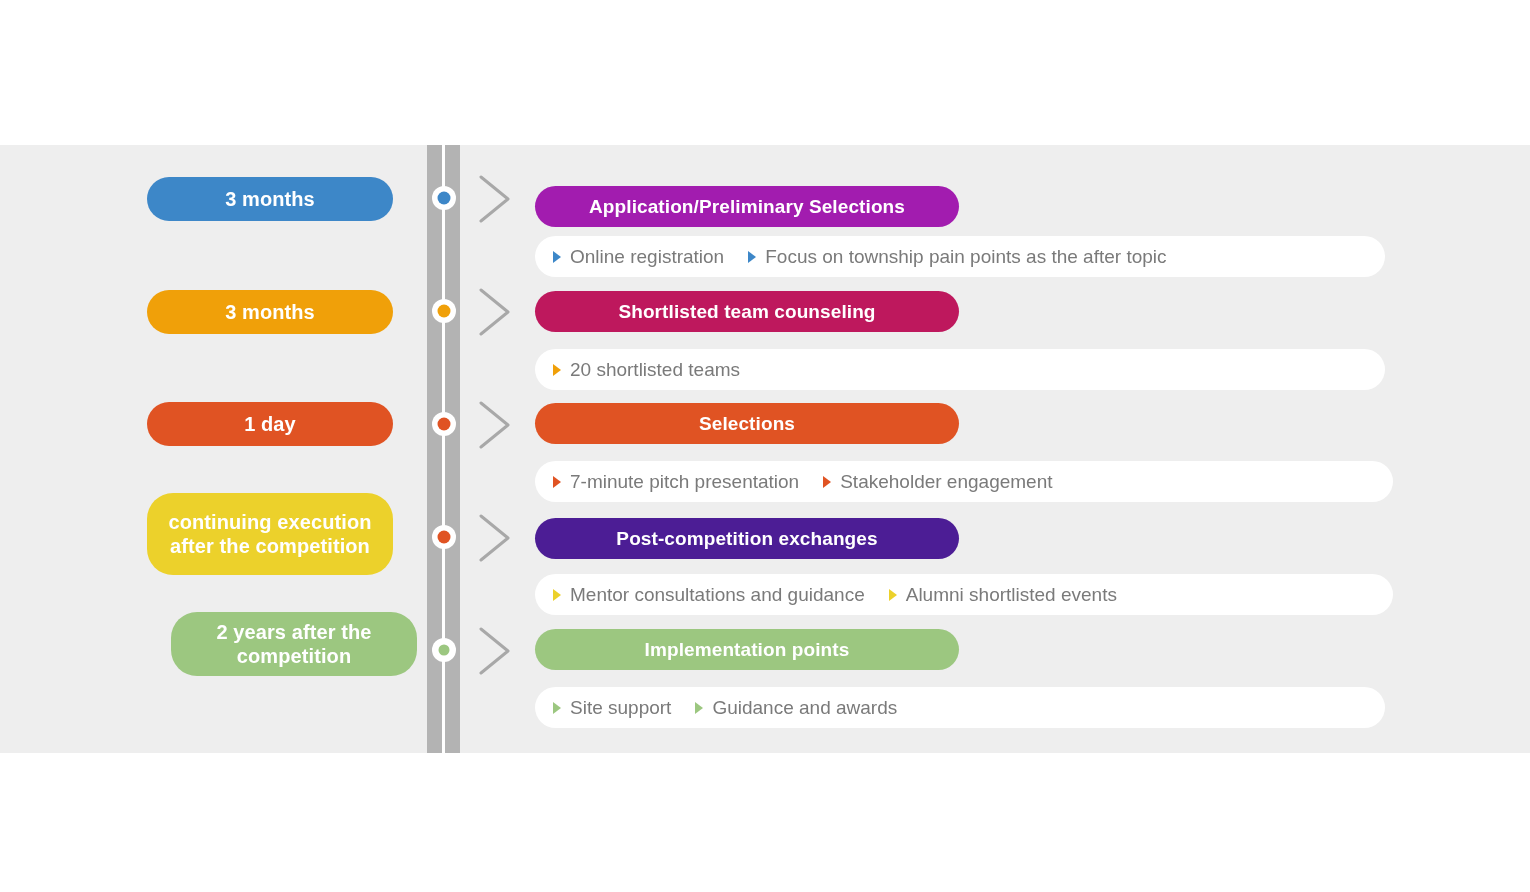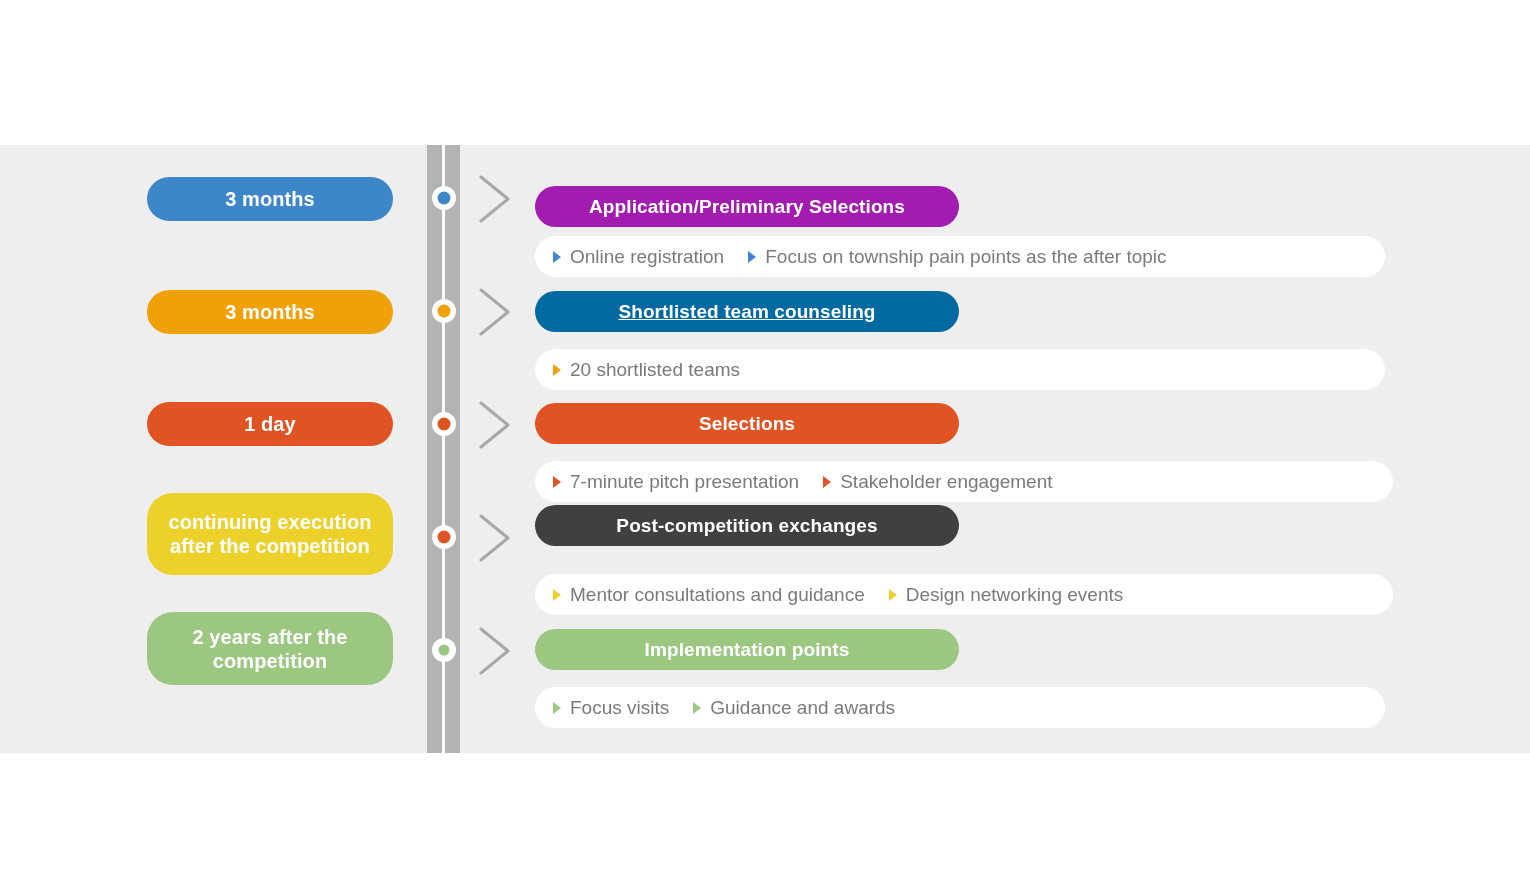--- a/index.html
+++ b/index.html
@@ -183,68 +183,68 @@
         <svg width="38" height="52" viewBox="0 0 38 52">
           <polyline points="5,4 32,26 5,48" fill="none" stroke="#a8a8a8" stroke-width="3" stroke-linecap="round" stroke-linejoin="round"></polyline>
         </svg>
       </div>
     </div>
   <div id="durations-layer">
       <div class="duration-pill" style="top: 32px; height: 44px; background: rgb(61, 135, 200);">3 months</div>
       <div class="duration-pill" style="top: 145px; height: 44px; background: rgb(240, 160, 9);">3 months</div>
       <div class="duration-pill" style="top: 257px; height: 44px; background: rgb(224, 83, 35);">1 day</div>
       <div class="duration-pill" style="top: 348px; height: 82px; background: rgb(236, 209, 43);">continuing execution after the competition</div>
-      <div class="duration-pill" style="top: 467px; height: 73px; background: rgb(156, 199, 128);">2 years after the competition</div>
+      <div class="duration-pill" style="top: 467px; height: 64px; background: rgb(156, 199, 128); margin-left: 24px;">2 years after the competition</div>
     </div>
   <div id="stages-layer">
       <div class="title-pill" style="top: 29px; background: #a21caf; margin-top: 12px;">Application/Preliminary Selections</div>
       <div class="detail-bar" style="top: 91px; width: 850px;">
         <div class="detail-item">
           <span class="bullet-tri" style="color: rgb(61, 135, 200);"></span>
           <span>Online registration</span>
         </div>
         <div class="detail-item">
           <span class="bullet-tri" style="color: rgb(61, 135, 200);"></span>
           <span>Focus on township pain points as the after topic</span>
         </div>
       </div>
-      <div class="title-pill" style="top: 146px; background: #0369a1; text-decoration: underline;">Shortlisted team counseling</div>
+      <div class="title-pill" style="top: 146px; background: #be185d;">Shortlisted team counseling</div>
       <div class="detail-bar" style="top: 204px; width: 850px;">
         <div class="detail-item">
           <span class="bullet-tri" style="color: rgb(240, 160, 9);"></span>
           <span>20 shortlisted teams</span>
         </div>
       </div>
       <div class="title-pill" style="top: 258px; background: rgb(224, 83, 35);">Selections</div>
       <div class="detail-bar" style="top: 316px; width: 858px;">
         <div class="detail-item">
           <span class="bullet-tri" style="color: rgb(224, 83, 35);"></span>
           <span>7-minute pitch presentation</span>
         </div>
         <div class="detail-item">
           <span class="bullet-tri" style="color: rgb(224, 83, 35);"></span>
           <span>Stakeholder engagement</span>
         </div>
       </div>
-      <div class="title-pill" style="top: 360px; background: #404040;">Post-competition exchanges</div>
+      <div class="title-pill" style="top: 373px; background: #4c1d95;">Post-competition exchanges</div>
       <div class="detail-bar" style="top: 429px; width: 858px;">
         <div class="detail-item">
           <span class="bullet-tri" style="color: rgb(236, 209, 43);"></span>
           <span>Mentor consultations and guidance</span>
         </div>
         <div class="detail-item">
           <span class="bullet-tri" style="color: rgb(236, 209, 43);"></span>
-          <span>Design networking events</span>
+          <span>Alumni shortlisted events</span>
         </div>
       </div>
       <div class="title-pill" style="top: 484px; background: rgb(156, 199, 128);">Implementation points</div>
       <div class="detail-bar" style="top: 542px; width: 850px;">
         <div class="detail-item">
           <span class="bullet-tri" style="color: rgb(156, 199, 128);"></span>
-          <span>Focus visits</span>
+          <span>Site support</span>
         </div>
         <div class="detail-item">
           <span class="bullet-tri" style="color: rgb(156, 199, 128);"></span>
           <span>Guidance and awards</span>
         </div>
       </div>
     </div>
 
 </div>
 

